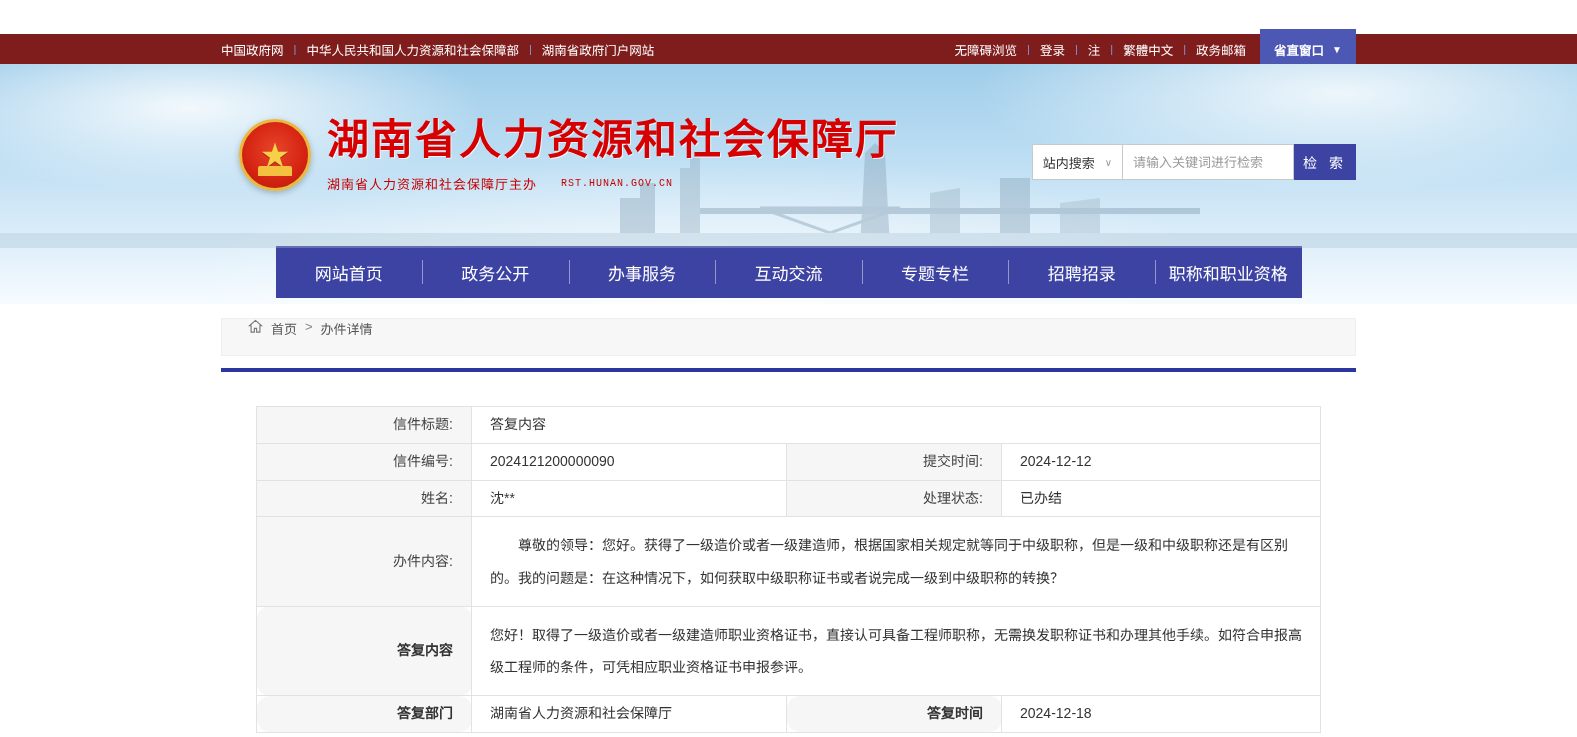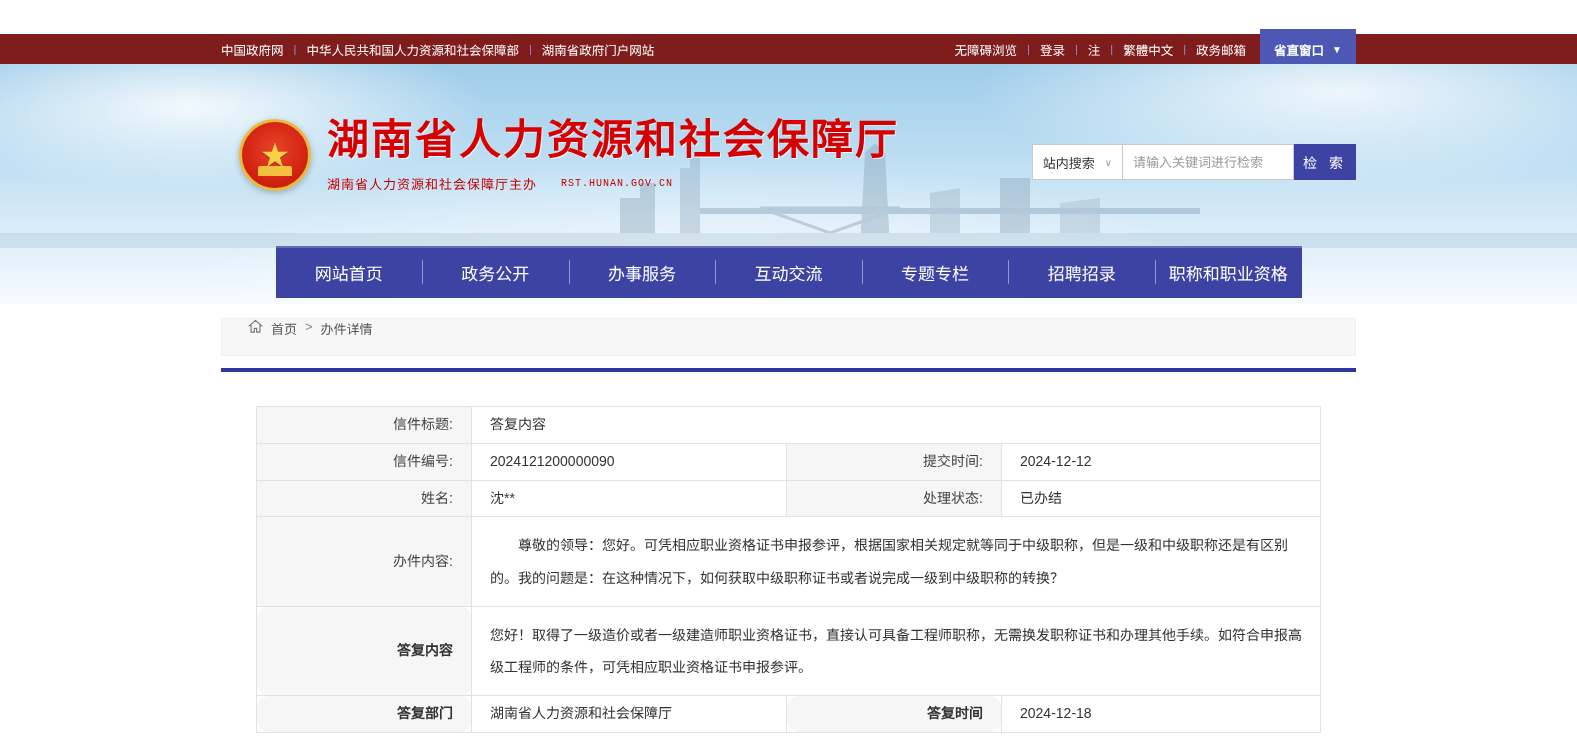--- a/index.html
+++ b/index.html
@@ -201,21 +201,21 @@
         <td class="val">2024-12-12</td>
       </tr>
       <tr>
         <td class="lbl">姓名:</td>
         <td class="val">沈**</td>
         <td class="lbl">处理状态:</td>
         <td class="val">已办结</td>
       </tr>
       <tr>
         <td class="lbl">办件内容:</td>
-        <td class="val para indent" colspan="3">尊敬的领导：您好。可凭相应职业资格证书申报参评，根据国家相关规定就等同于中级职称，但是一级和中级职称还是有区别的。我的问题是：在这种情况下，如何获取中级职称证书或者说完成一级到中级职称的转换？</td>
+        <td class="val para indent" colspan="3">尊敬的领导：您好。获得了一级造价或者一级建造师，根据国家相关规定就等同于中级职称，但是一级和中级职称还是有区别的。我的问题是：在这种情况下，如何获取中级职称证书或者说完成一级到中级职称的转换？</td>
       </tr>
       <tr>
         <td class="lbl strong">答复内容</td>
         <td class="val para" colspan="3">您好！取得了一级造价或者一级建造师职业资格证书，直接认可具备工程师职称，无需换发职称证书和办理其他手续。如符合申报高级工程师的条件，可凭相应职业资格证书申报参评。</td>
       </tr>
       <tr>
         <td class="lbl strong">答复部门</td>
         <td class="val">湖南省人力资源和社会保障厅</td>
         <td class="lbl strong">答复时间</td>
         <td class="val">2024-12-18</td>

